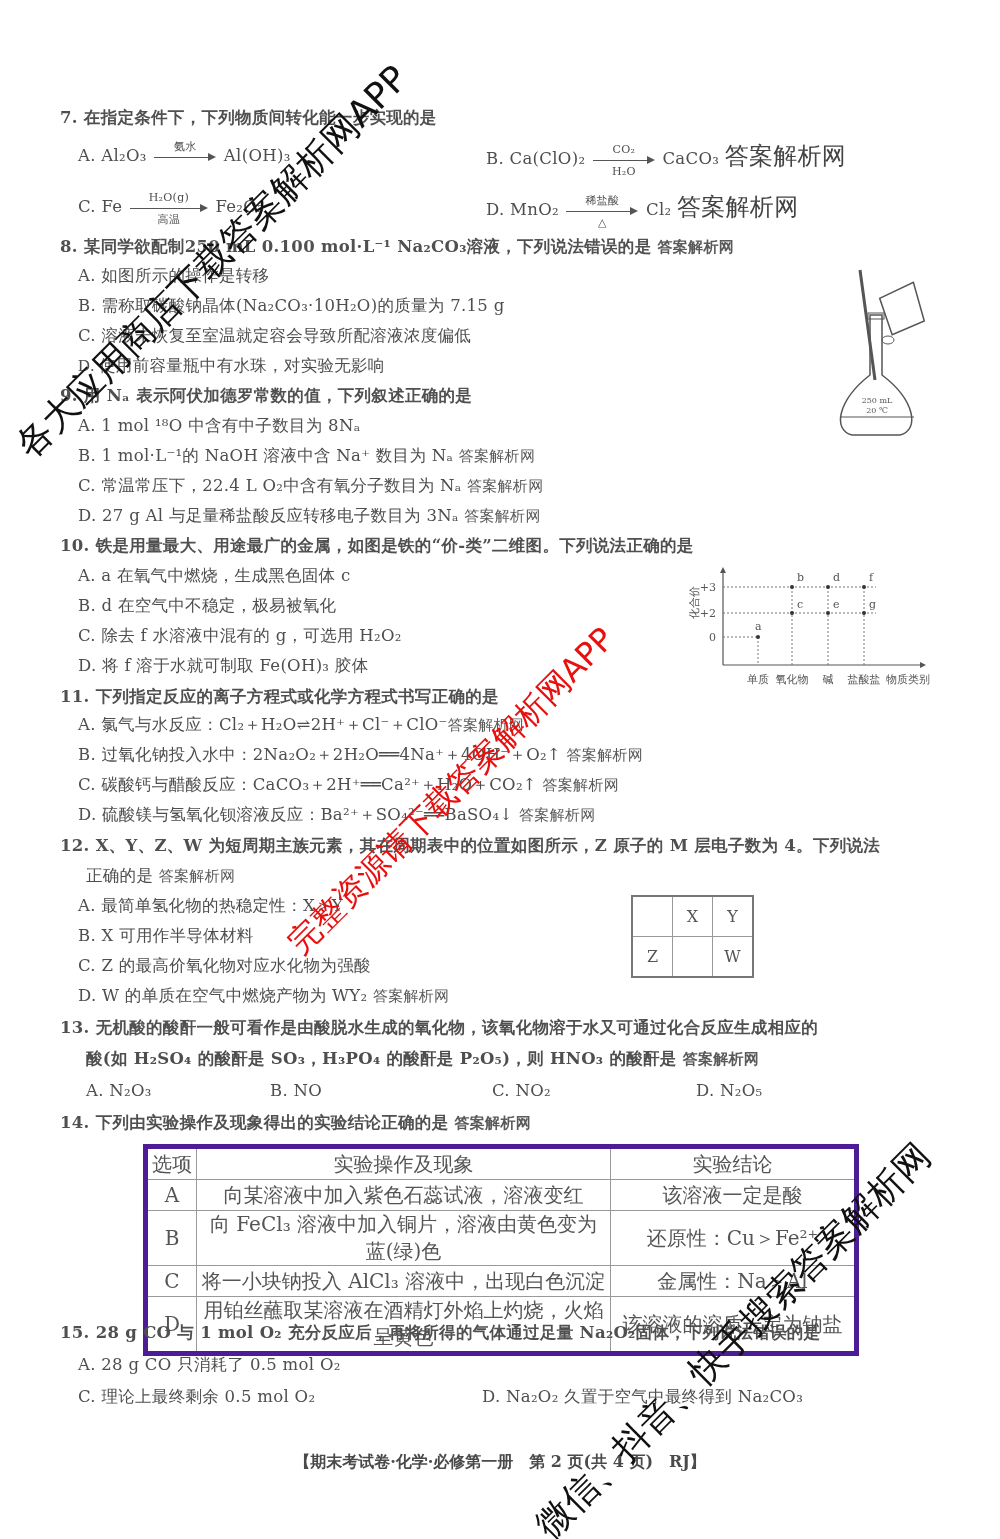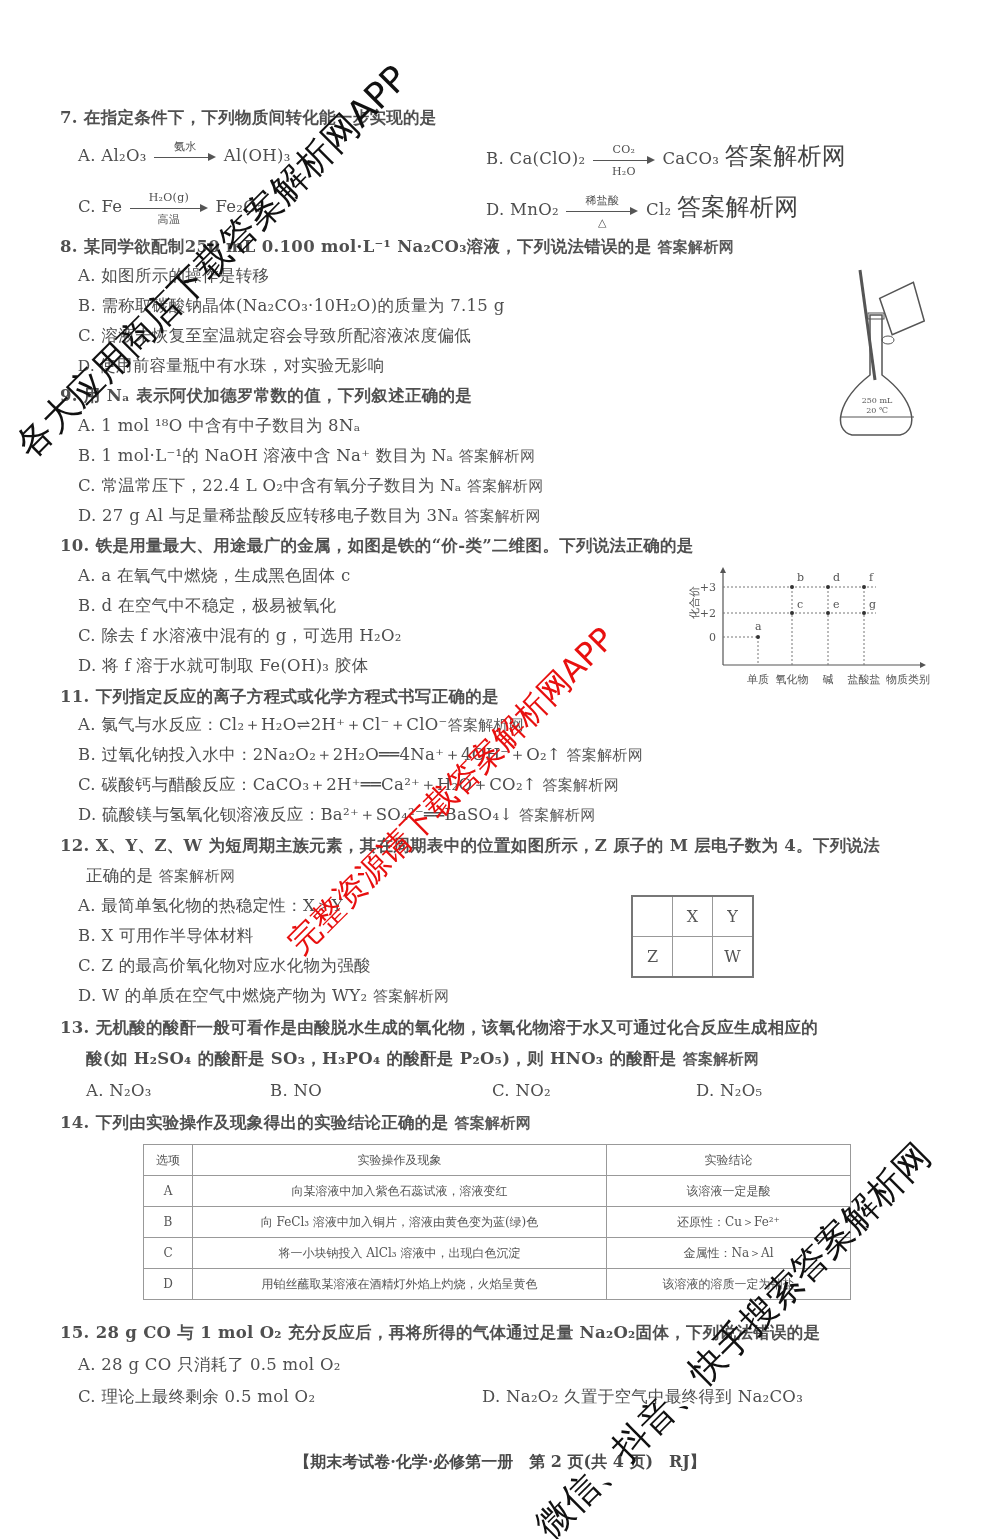--- a/index.html
+++ b/index.html
@@ -19,21 +19,21 @@
   .arrow .above { position:absolute; left:0; right:0; top:-10px; text-align:center; font-size:11px; }
   .arrow .below { position:absolute; left:0; right:0; top:12px; text-align:center; font-size:11px; }
   
   .flask { position:absolute; left:830px; top:265px; width:95px; height:175px; }
   
   .chart { position:absolute; left:680px; top:565px; width:250px; height:140px; }
   
   .pgrid { position:absolute; left:631px; top:895px; border:2px solid #777; border-collapse:collapse; }
   .pgrid td { width:37px; height:37px; border:1px solid #999; text-align:center; font-size:16px; color:#555; }
   
-  .exp { position:absolute; left:143px; top:1144px; border-collapse:collapse; border:1px solid #4c1d95; font-size:12px; color:#555; }
+  .exp { position:absolute; left:143px; top:1144px; border-collapse:collapse; border:5px solid #4c1d95; font-size:20px; color:#555; }
   .exp td, .exp th { border:1px solid #999; height:30px; text-align:center; font-weight:normal; padding:0 4px; }
   .footer { position:absolute; top:1452px; left:0; width:1000px; text-align:center; font-size:16px; font-weight:bold; color:#4a4a4a; }
   .wmark { position:absolute; font-family:"DejaVu Sans","Liberation Sans",sans-serif; white-space:nowrap; transform-origin:left bottom; }
 </style>
 </head>
 <body>
 
 <div class="page">
 
   <div class="line q" style="top:107px;">7. 在指定条件下，下列物质间转化能一步实现的是</div>

